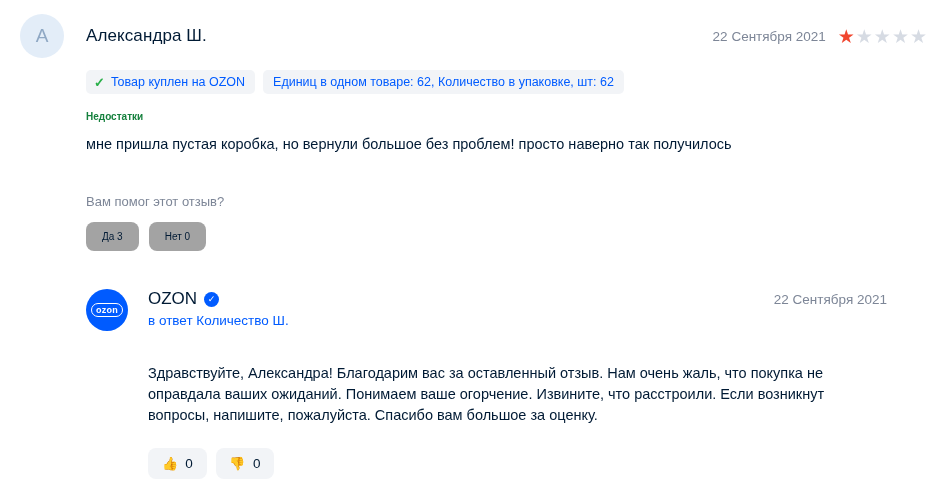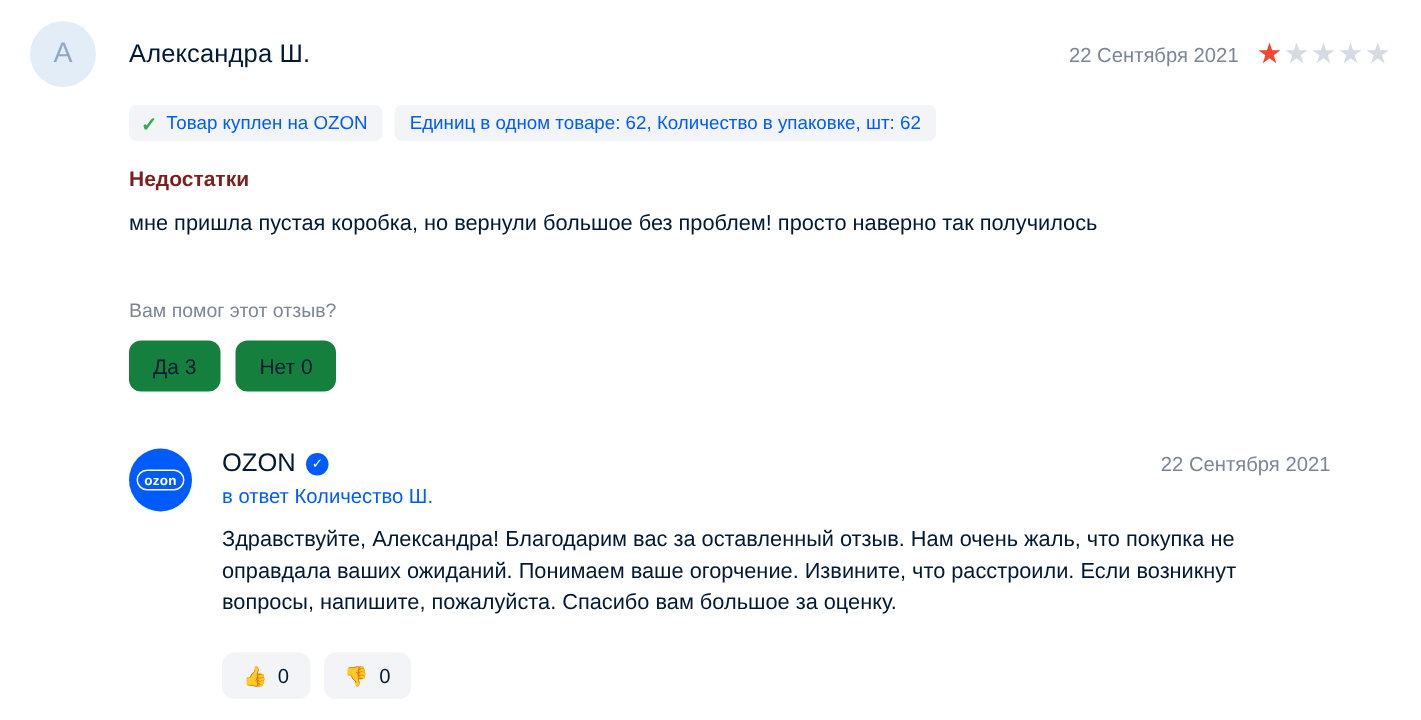--- a/index.html
+++ b/index.html
@@ -101,46 +101,46 @@
   }
   .tag-props {
     font-size: 12.5px;
     color: #005bff;
     background: #f2f4f7;
     border-radius: 5px;
     padding: 5px 10px;
   }
   .section-title {
     margin-top: 17px;
-    font-size: 14px;
+    font-size: 10px;
     font-weight: 700;
-    color: #7f1d1d;
+    color: #15803d;
   }
   .section-text {
     margin-top: 12px;
     font-size: 14.5px;
     line-height: 20px;
     color: #001a34;
   }
   .helpful-question {
     margin-top: 40px;
     font-size: 13px;
     color: #7d8697;
   }
   .vote-row {
     margin-top: 13px;
     display: flex;
     gap: 10px;
   }
   .vote-btn {
-    background: #15803d;
+    background: #a3a3a3;
     border: none;
     border-radius: 8px;
     padding: 9px 16px;
-    font-size: 14px;
+    font-size: 10px;
     color: #001a34;
     font-family: "Liberation Sans", sans-serif;
     cursor: pointer;
   }
   
   .reply {
     margin-top: 38px;
     margin-left: 66px;
     padding-right: 40px;
   }
@@ -200,21 +200,21 @@
     font-size: 13.5px;
     color: #005bff;
   }
   .reply-date {
     font-size: 13.5px;
     color: #7d8697;
     padding-top: 3px;
   }
   .reply-body {
     margin-left: 62px;
-    margin-top: 9px;
+    margin-top: 32px;
     font-size: 14.5px;
     line-height: 21px;
     color: #001a34;
     max-width: 700px;
   }
   .reply-votes {
     margin-left: 62px;
     margin-top: 22px;
     display: flex;
     gap: 9px;

